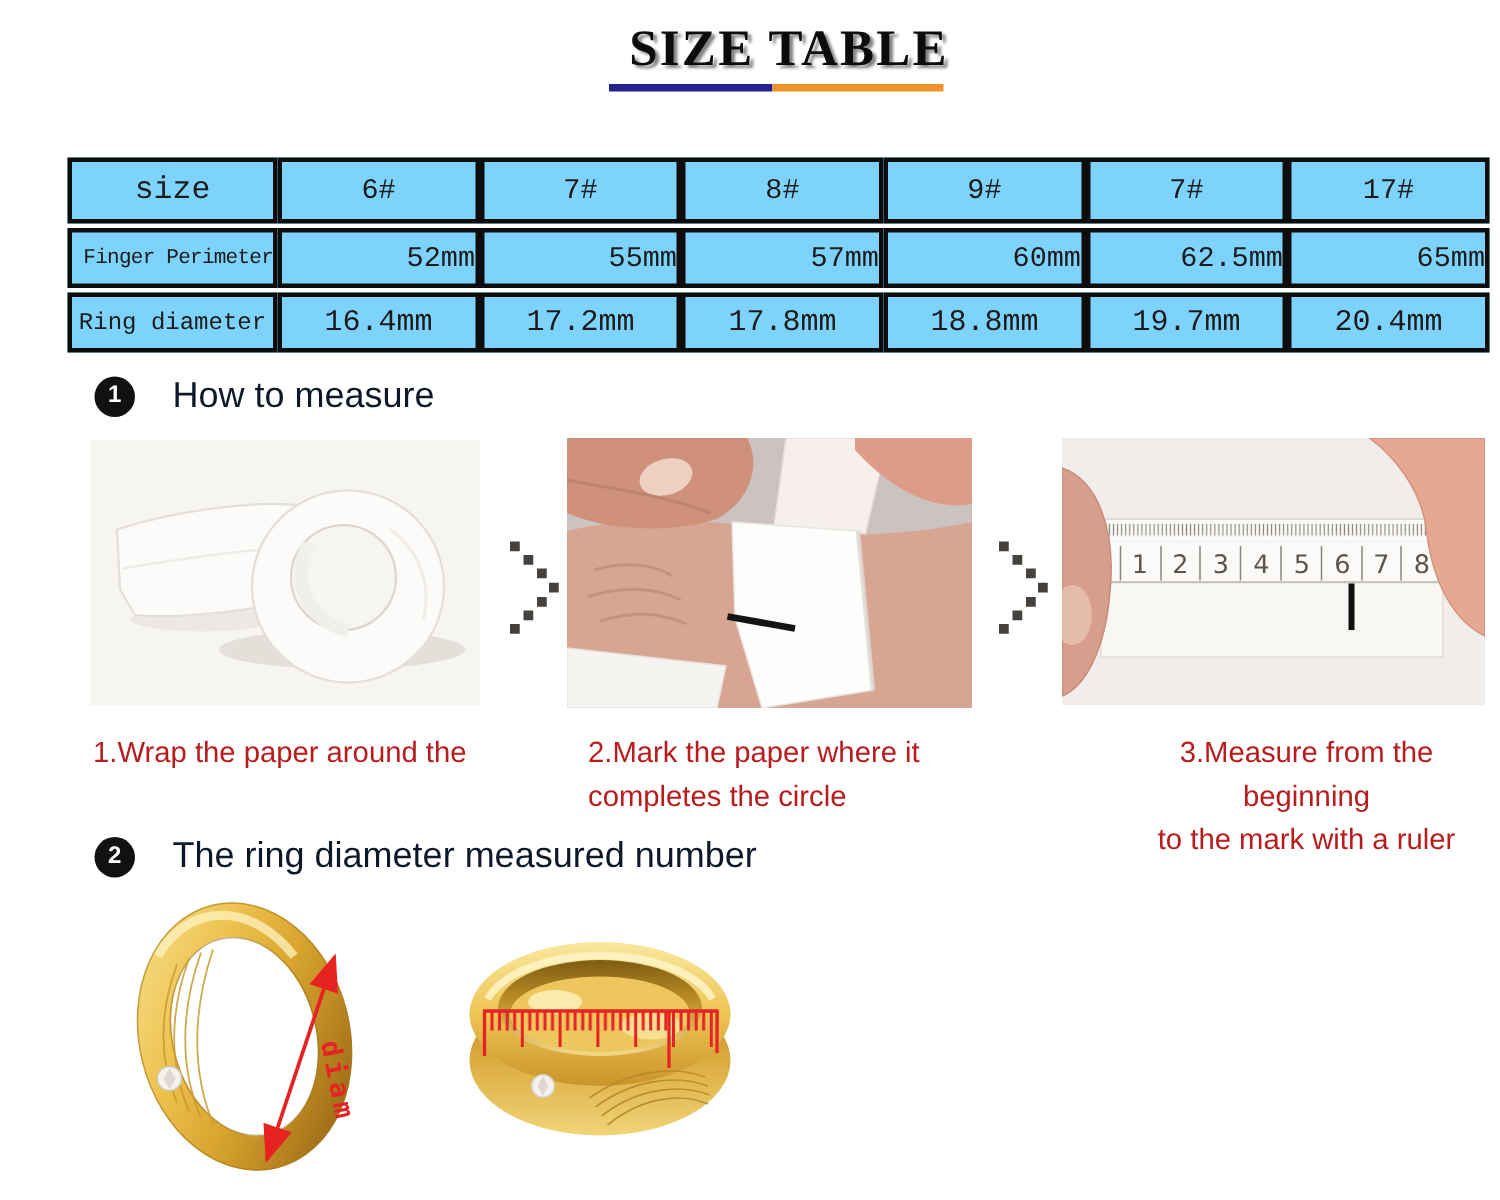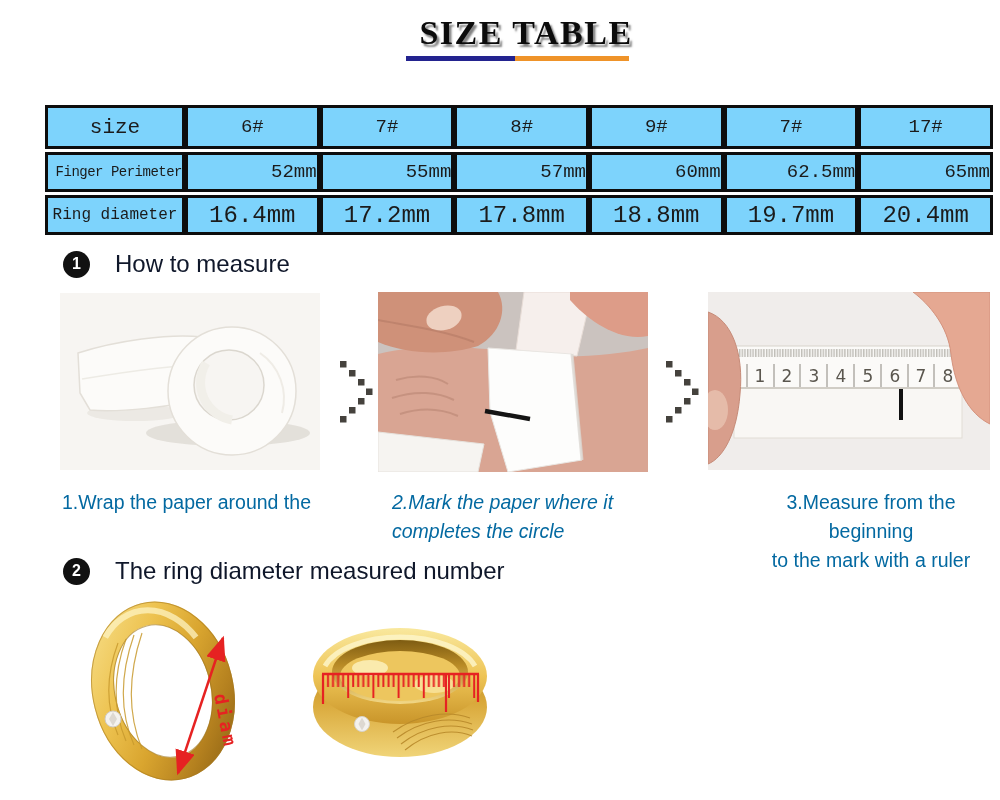--- a/index.html
+++ b/index.html
@@ -18,40 +18,40 @@
   table.size-table{position:absolute;left:45px;top:102px;width:948px;
     border-collapse:separate;border-spacing:0 3px;table-layout:fixed;
     font-family:"Liberation Mono","DejaVu Sans Mono",monospace;}
   table.size-table td{border:3px solid #0d0d0d;background:#7dd3fc;text-align:center;
     vertical-align:middle;padding:0;white-space:nowrap;overflow:hidden;}
   col.c-label{width:140px;}
   tr.r-head td{height:38px;font-size:19px;}
   tr.r-head td.lbl{font-size:21px;}
   tr.r-mid td{height:34px;font-size:19px;text-align:right;}
   tr.r-mid td.lbl{font-size:14px;letter-spacing:-0.5px;}
-  tr.r-bot td{height:34px;font-size:24px;}
+  tr.r-bot td{height:34px;font-size:20px;}
   tr.r-bot td.lbl{font-size:16px;}
 
   
   .sec-header{position:absolute;display:flex;align-items:center;}
   .sec1{left:63px;top:250px;}
   .sec2{left:63px;top:557px;}
   .bullet{width:27px;height:27px;border-radius:50%;background:#111;color:#fff;
           display:flex;align-items:center;justify-content:center;
           font-size:16px;font-weight:bold;flex:0 0 27px;}
   .sec-title{margin-left:25px;font-size:24px;color:#0f172a;}
 
   
   .ph{position:absolute;display:block;}
   .chev{position:absolute;display:block;}
 
   
-  .caption{position:absolute;font-size:19.5px;line-height:29px;color:#0369a1;}
+  .caption{position:absolute;font-size:19.5px;line-height:29px;color:#b91c1c;}
   .cap1{left:62px;top:488px;}
-  .cap2{left:392px;top:488px;font-style:italic;}
+  .cap2{left:392px;top:488px;}
   .cap3{left:742px;top:488px;text-align:center;}
 
   
   .ringfig{position:absolute;display:block;}
 </style>
 </head>
 <body>
 
 <div class="page">
 

